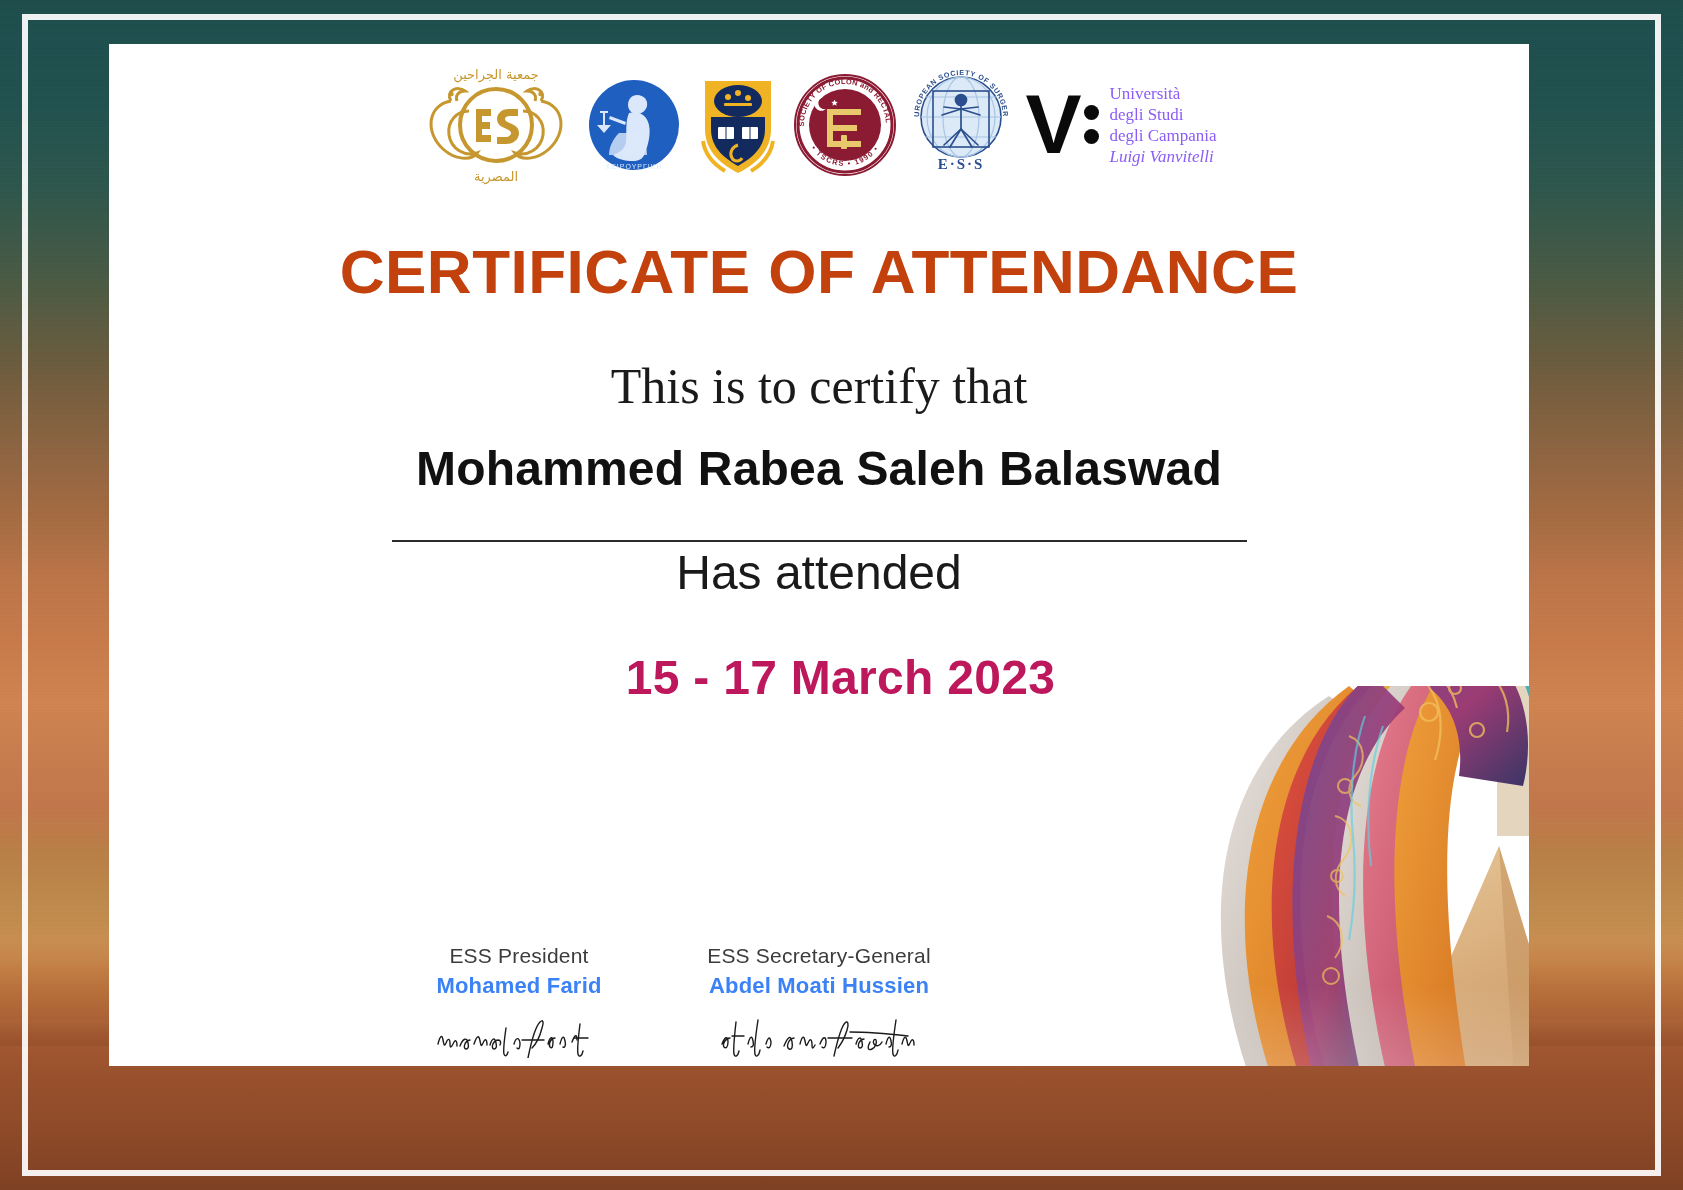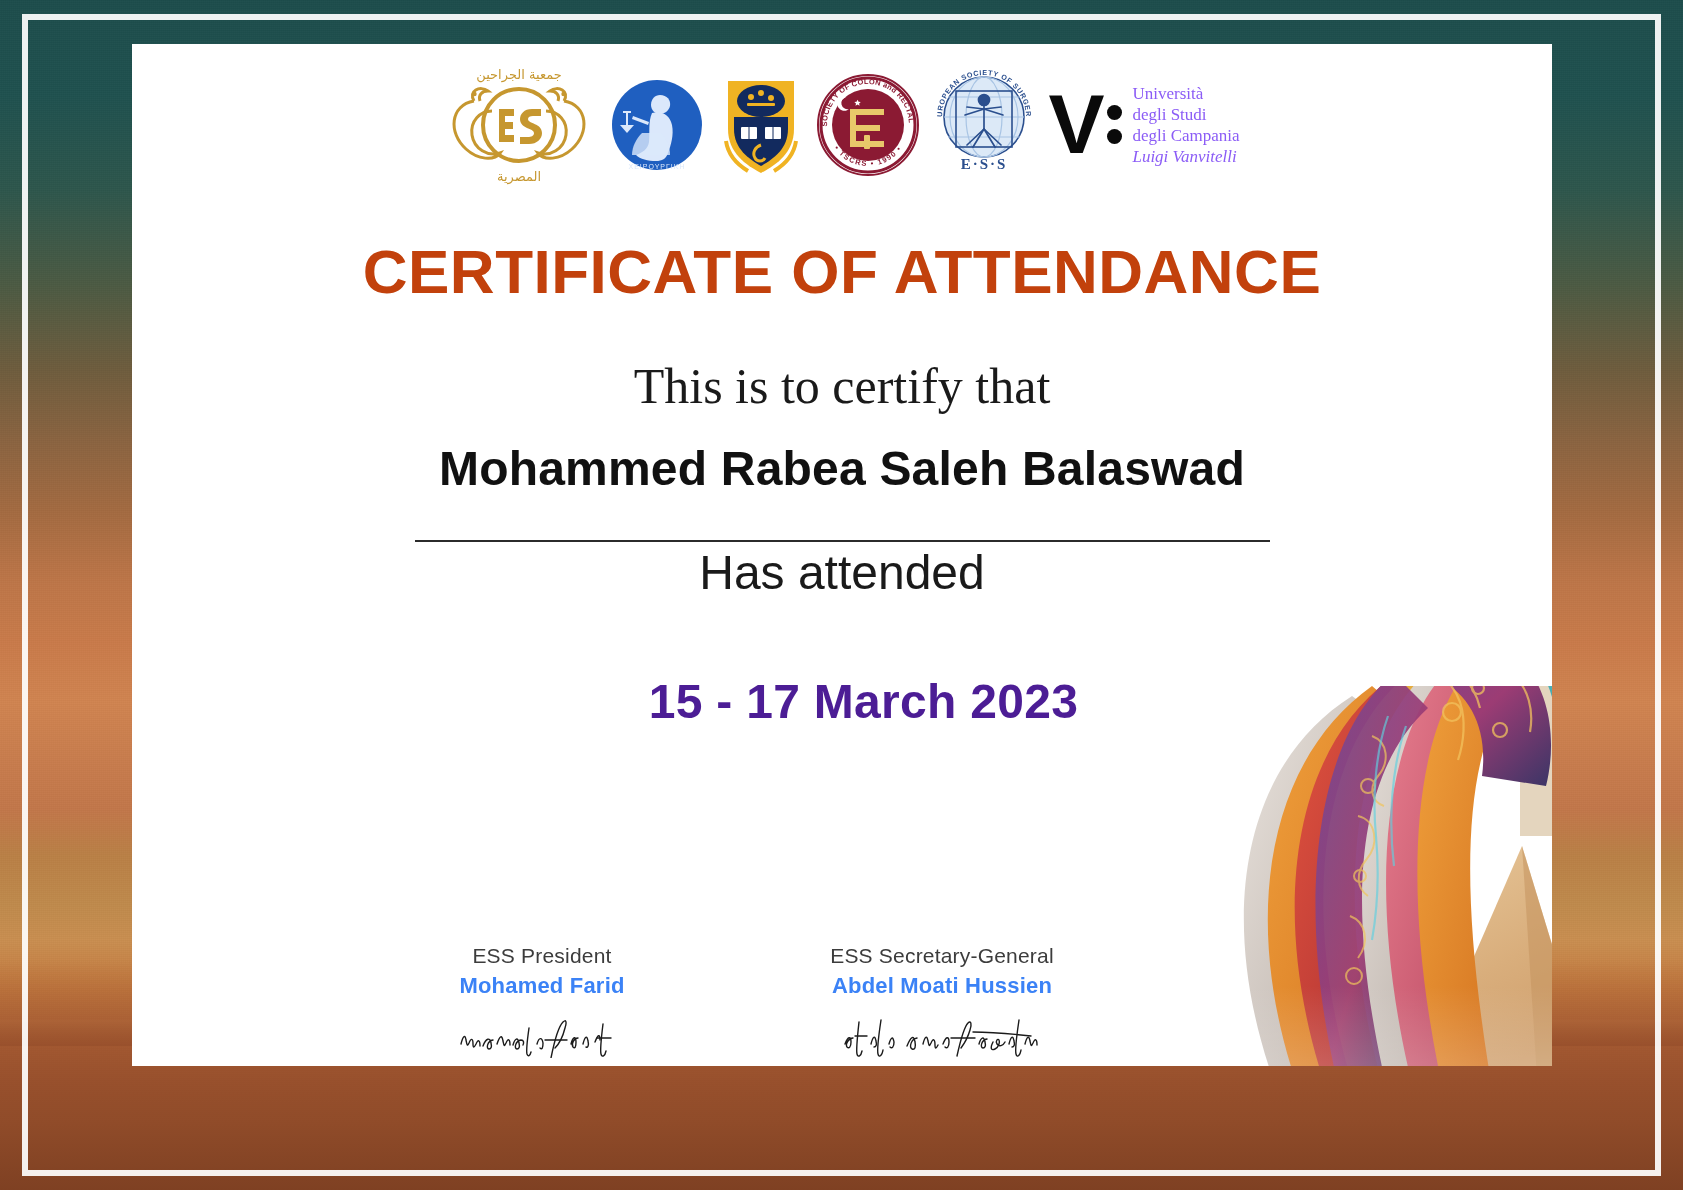--- a/index.html
+++ b/index.html
@@ -77,21 +77,21 @@
     top: 14px;
     right: 22px;
     bottom: 14px;
     border: 6px solid rgba(255,255,255,.92);
     box-sizing: border-box;
   }
 
   
   .card {
     position: absolute;
-    left: 132px;
+    left: 109px;
     top: 44px;
     width: 1420px;
     height: 1022px;
     background: #ffffff;
     overflow: hidden;
   }
 
   
   .artwork {
     position: absolute;
@@ -187,34 +187,34 @@
     font-weight: 400;
     font-size: 48px;
     color: #1a1a1a;
     line-height: 1.3;
   }
   .attended sup { font-size: 26px; vertical-align: super; }
   .event-date {
     font-family: "Liberation Sans", sans-serif;
     font-weight: 700;
     font-size: 48px;
-    color: #4c1d95;
-    margin-top: 70px;
+    color: #be185d;
+    margin-top: 46px;
     letter-spacing: .3px;
     padding-left: 43px;
   }
 
   
   .sig-row {
     position: absolute;
     left: 260px;
     top: 900px;
     width: 700px;
     display: flex;
-    justify-content: space-between;
+    justify-content: flex-start;
   }
   .sig-block { width: 300px; text-align: center; }
   .sig-role {
     font-family: "Liberation Sans", sans-serif;
     font-size: 21px;
     color: #3c3c3c;
     letter-spacing: .2px;
   }
   .sig-name {
     font-family: "Liberation Sans", sans-serif;

